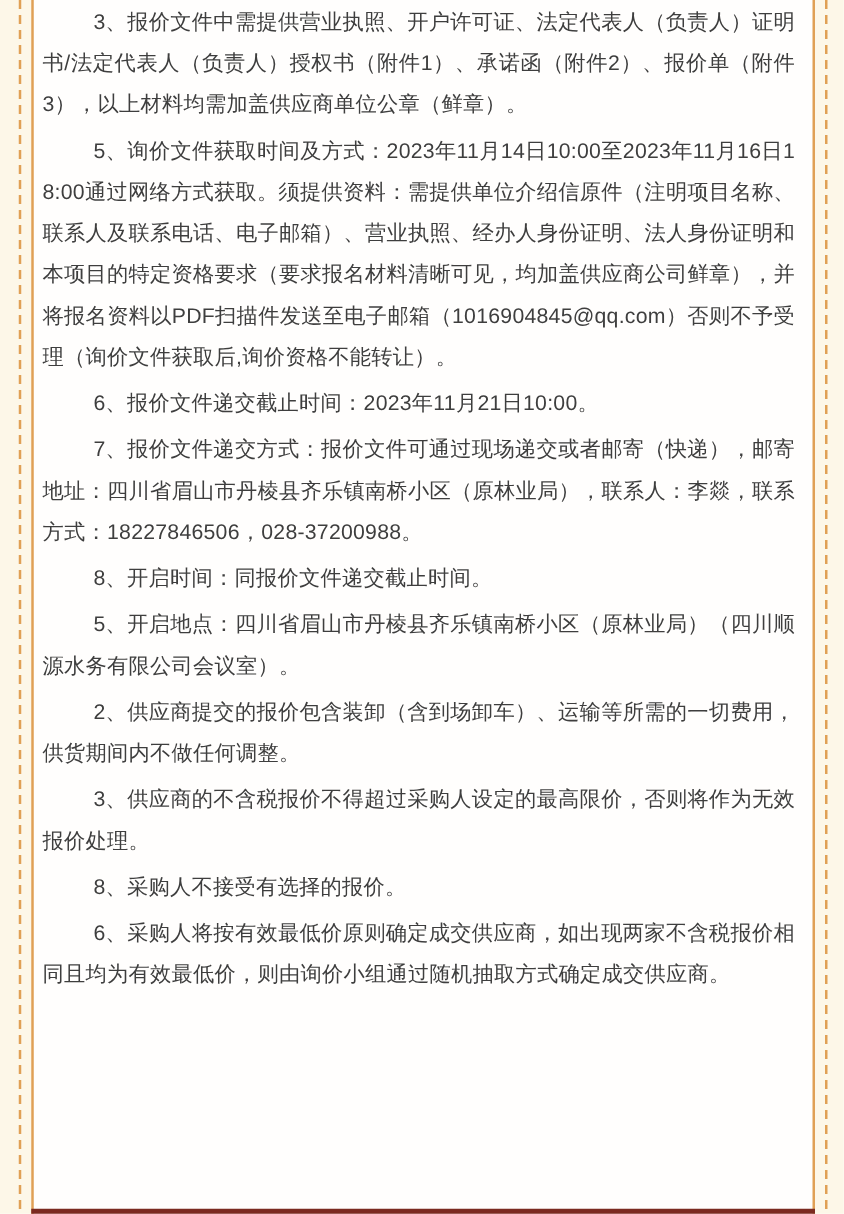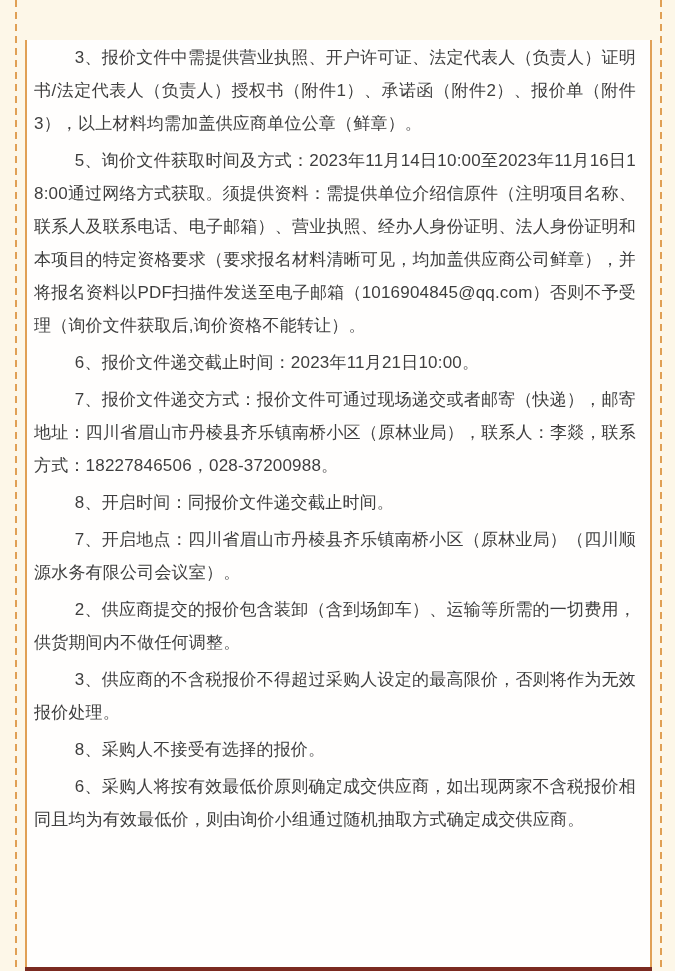--- a/index.html
+++ b/index.html
@@ -21,21 +21,20 @@
   }
   .dash-line.left{left:15px;}
   .dash-line.right{right:13px;}
   .content{
     position:absolute;top:0;bottom:0;left:25px;right:23px;
     background:var(--paper);
     border-left:2px solid var(--orange);
     border-right:2px solid var(--orange);
     padding:1px 14px 0 7px;
     box-sizing:border-box;
-    margin-top:40px;
   }
   .para{
     margin:0 0 4px 0;
     font-size:17px;
     line-height:33px;
     color:var(--ink);
     text-align:justify;
     text-indent:2.4em;
     letter-spacing:0.2px;
     word-break:break-all;
@@ -51,21 +50,21 @@
 <div class="dash-line left"></div>
 <div class="dash-line right"></div>
 
 <div class="content">
   <div id="paragraphs">
       <p class="para">3、报价文件中需提供营业执照、开户许可证、法定代表人（负责人）证明书/法定代表人（负责人）授权书（附件1）、承诺函（附件2）、报价单（附件3），以上材料均需加盖供应商单位公章（鲜章）。</p>
       <p class="para">5、询价文件获取时间及方式：2023年11月14日10:00至2023年11月16日18:00通过网络方式获取。须提供资料：需提供单位介绍信原件（注明项目名称、联系人及联系电话、电子邮箱）、营业执照、经办人身份证明、法人身份证明和本项目的特定资格要求（要求报名材料清晰可见，均加盖供应商公司鲜章），并将报名资料以PDF扫描件发送至电子邮箱（1016904845@qq.com）否则不予受理（询价文件获取后,询价资格不能转让）。</p>
       <p class="para">6、报价文件递交截止时间：2023年11月21日10:00。</p>
       <p class="para">7、报价文件递交方式：报价文件可通过现场递交或者邮寄（快递），邮寄地址：四川省眉山市丹棱县齐乐镇南桥小区（原林业局），联系人：李燚，联系方式：18227846506，028-37200988。</p>
       <p class="para">8、开启时间：同报价文件递交截止时间。</p>
-      <p class="para">7、开启地点：四川省眉山市丹棱县齐乐镇南桥小区（原林业局）（四川顺源水务有限公司会议室）。</p>
+      <p class="para">5、开启地点：四川省眉山市丹棱县齐乐镇南桥小区（原林业局）（四川顺源水务有限公司会议室）。</p>
       <p class="para">2、供应商提交的报价包含装卸（含到场卸车）、运输等所需的一切费用，供货期间内不做任何调整。</p>
       <p class="para">3、供应商的不含税报价不得超过采购人设定的最高限价，否则将作为无效报价处理。</p>
       <p class="para">8、采购人不接受有选择的报价。</p>
       <p class="para">6、采购人将按有效最低价原则确定成交供应商，如出现两家不含税报价相同且均为有效最低价，则由询价小组通过随机抽取方式确定成交供应商。</p>
     </div>
 </div>
 
 <div class="bottom-bar"></div>
 
 </body></html>

